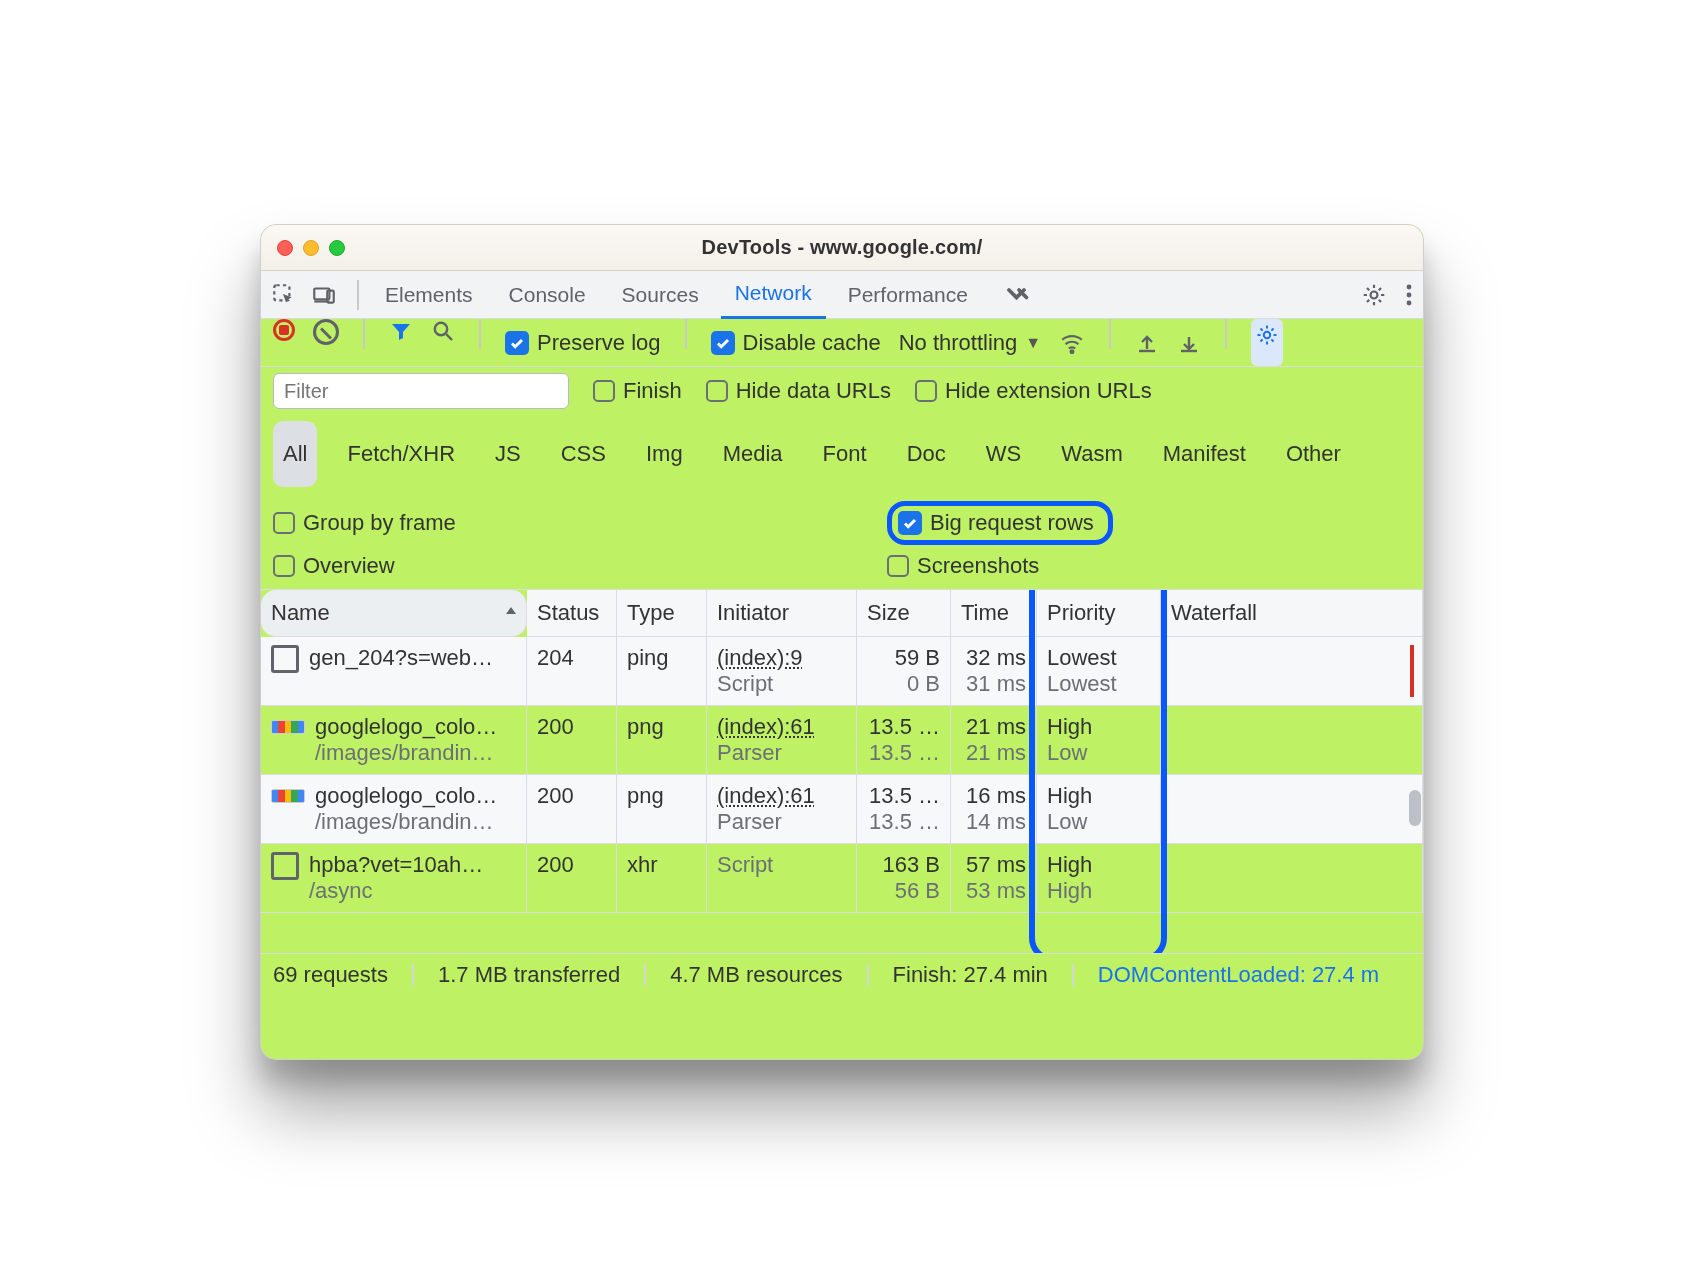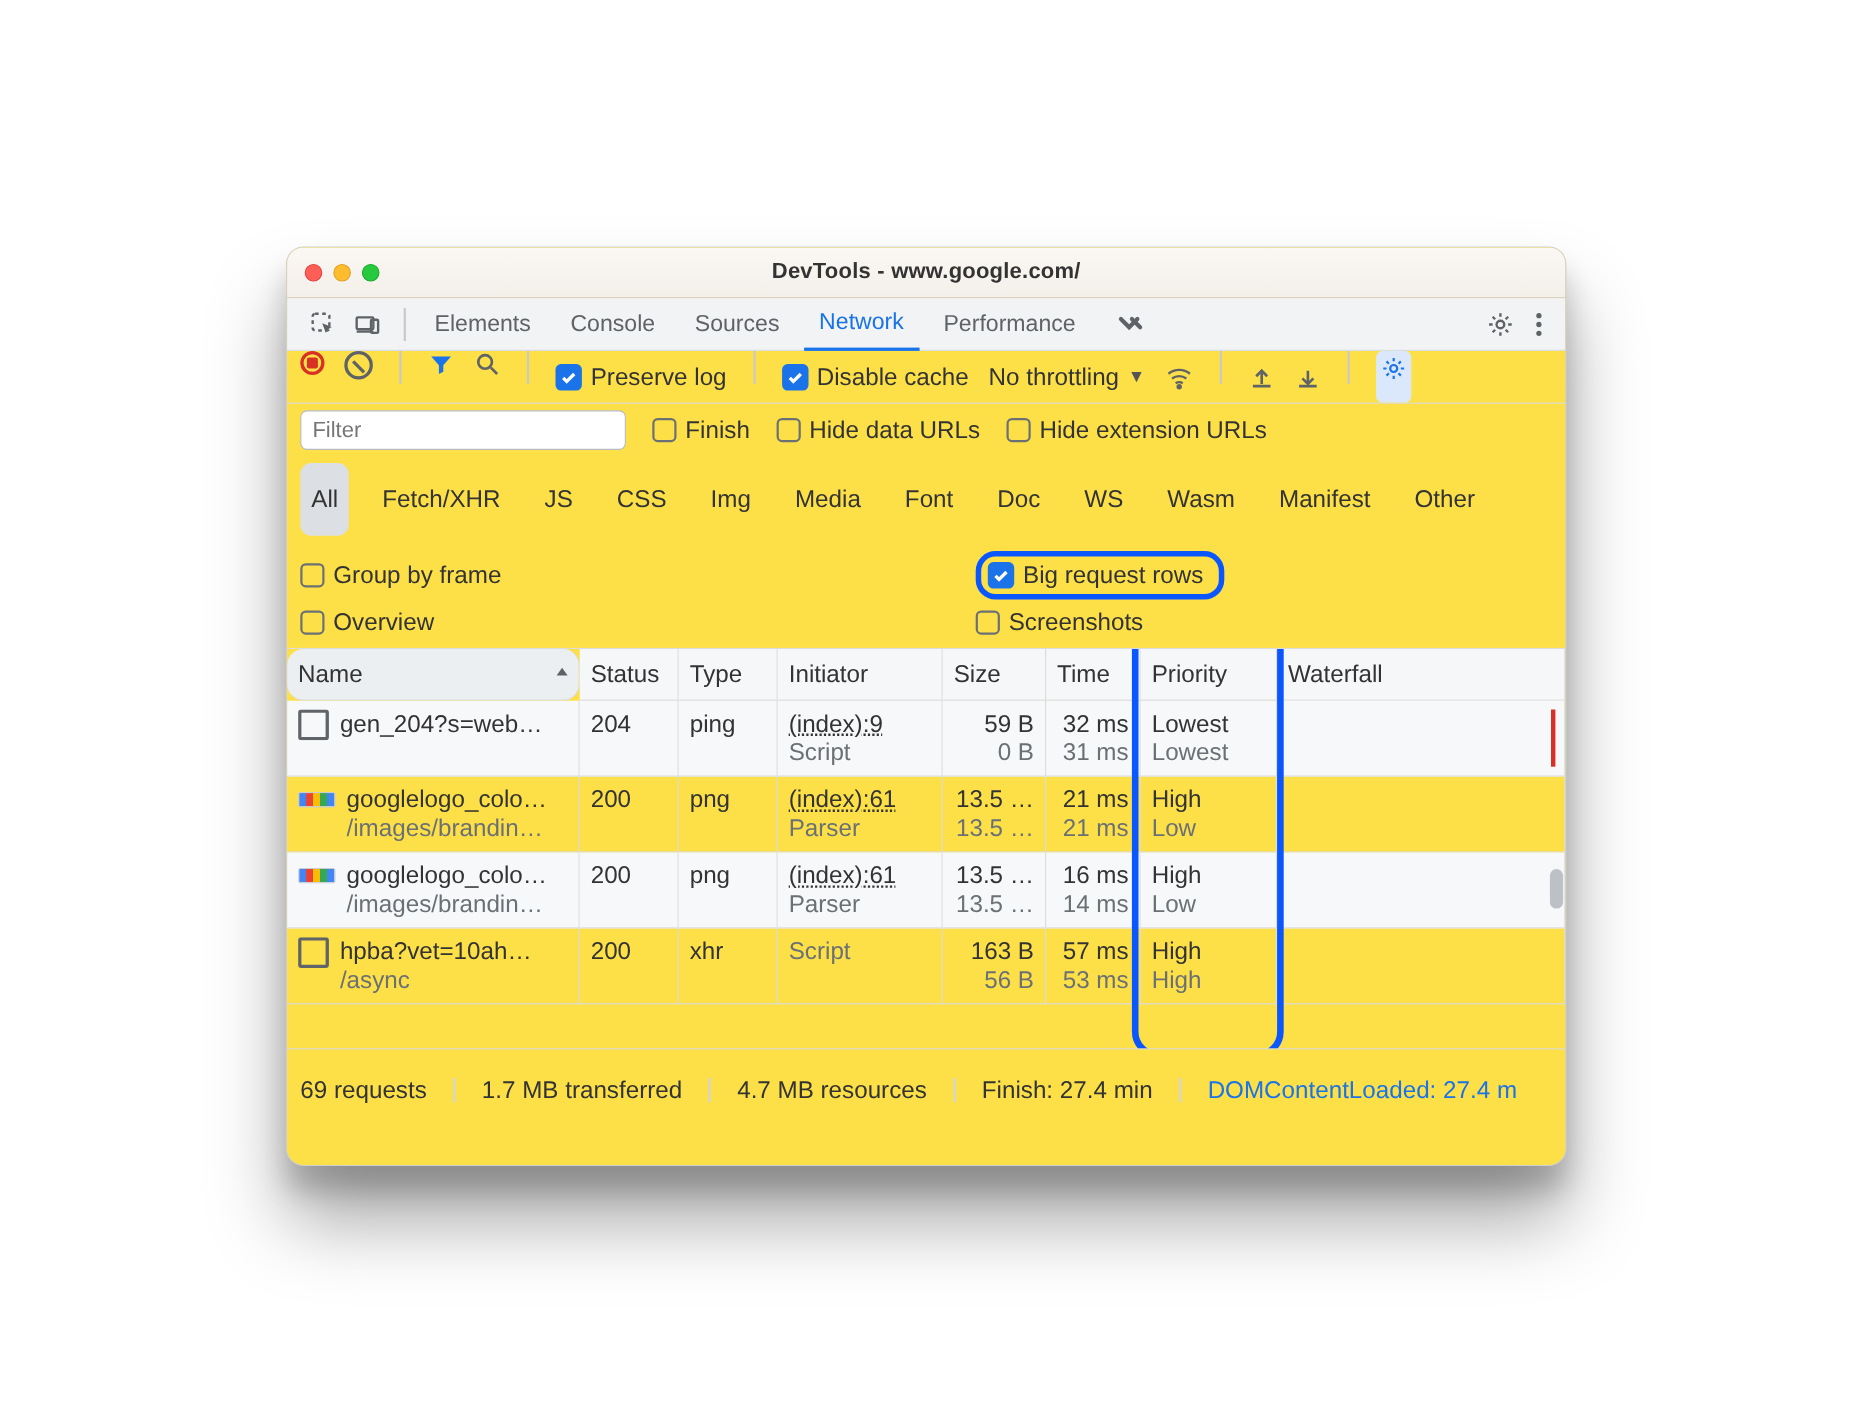--- a/index.html
+++ b/index.html
@@ -13,33 +13,33 @@
     --badge:#e8eaed;
     --red:#d93025;
     --orange:#f5af23;
     --green:#28c840;
   }
   *{box-sizing:border-box;}
   html,body{margin:0;padding:0;height:100%;background:#fff;}
   body{display:flex;align-items:center;justify-content:center;font-family:"Helvetica Neue",Helvetica,Arial,sans-serif;font-size:22px;color:#202124;}
   .window{
     width:1164px;height:836px;position:relative;border-radius:16px;overflow:hidden;
-    background:#fde047;border:1px solid #cfcfcf;
+    background:#bef264;border:1px solid #cfcfcf;
     box-shadow:0 50px 70px rgba(0,0,0,.35),0 22px 24px rgba(0,0,0,.18);
   }
   
   .titlebar{height:46px;display:flex;align-items:center;background:linear-gradient(#fbf8f4,#f3efe9);border-bottom:1px solid #d9d2c8;position:relative;}
   .traffic{position:absolute;left:16px;display:flex;gap:10px;}
   .dot{width:16px;height:16px;border-radius:50%;}
   .dot.red{background:#ff5f56;border:1px solid #e0443e;}
   .dot.yellow{background:#ffbd2e;border:1px solid #dea123;}
   .dot.green{background:#27c93f;border:1px solid #1aab29;}
   .titlebar .title{flex:1;text-align:center;font-weight:700;color:#333;font-size:20px;letter-spacing:.2px;}
   
-  .tabstrip{height:48px;background:var(--bg);border-bottom:1px solid var(--border);display:flex;align-items:center;padding:0 20px;font-size:21px;color:#334;white-space:nowrap;text-align:center;}
+  .tabstrip{height:48px;background:var(--bg);border-bottom:1px solid var(--border);display:flex;align-items:center;padding:0 10px;font-size:21px;color:#334;white-space:nowrap;text-align:center;}
   .tabstrip .left-icons{display:flex;align-items:center;gap:14px;margin-right:6px;}
   .tabstrip .tabs{display:flex;align-items:center;gap:8px;flex:1;}
   .tab{padding:0 14px;height:48px;display:flex;align-items:center;color:#5f6368;cursor:pointer;}
   .tab.active{color:var(--blue);border-bottom:3px solid var(--blue);font-weight:500;}
   .tabstrip .more{color:#5f6368;}
   .tabstrip .right-icons{display:flex;align-items:center;gap:18px;margin-left:auto;}
   .ico{display:inline-flex;align-items:center;justify-content:center;}
   .vsep{width:2px;height:30px;background:#c9c9c9;margin:0 6px;}
   
   .toolbar{height:48px;display:flex;gap:18px;padding:0 12px;font-size:22px;color:#333;border-bottom:1px solid var(--border);}
@@ -83,21 +83,21 @@
   .name-sub{color:#6b7075;white-space:nowrap;overflow:hidden;text-overflow:ellipsis;max-width:230px;}
   .ini-main{color:#333;text-decoration:underline dotted;}
   .ini-sub{color:#6b7075;}
   .sub{color:#6b7075;display:block;}
   .num{text-align:right;white-space:nowrap;}
   .wf{position:relative;}
   .wf .bar{position:absolute;top:8px;bottom:8px;right:8px;width:4px;background:#d93025;}
   .icon-doc{width:28px;height:28px;border:3px solid #606368;border-radius:3px;flex-shrink:0;}
   .icon-google{width:34px;height:14px;background:linear-gradient(90deg,#4285F4 0 20%,#EA4335 20% 40%,#FBBC05 40% 60%,#34A853 60% 80%,#4285F4 80% 100%);border:1px solid #c9cdd2;border-radius:2px;margin-top:6px;flex-shrink:0;}
   
-  .statusbar{display:flex;align-items:center;gap:24px;padding:24px 12px;border-top:1px solid var(--border);font-size:22px;color:#333;white-space:nowrap;overflow:hidden;}
+  .statusbar{display:flex;align-items:center;gap:24px;padding:8px 12px;border-top:1px solid var(--border);font-size:22px;color:#333;white-space:nowrap;overflow:hidden;}
   .statusbar .sep{width:2px;height:22px;background:#d2d5d9;}
   .statusbar .dom{color:var(--blue);}
   .scrollthumb{position:absolute;right:2px;width:12px;height:36px;background:#bcc1c7;border-radius:6px;}
 </style>
 </head>
 <body>
 
 <div class="window">
 
   <div class="titlebar">

